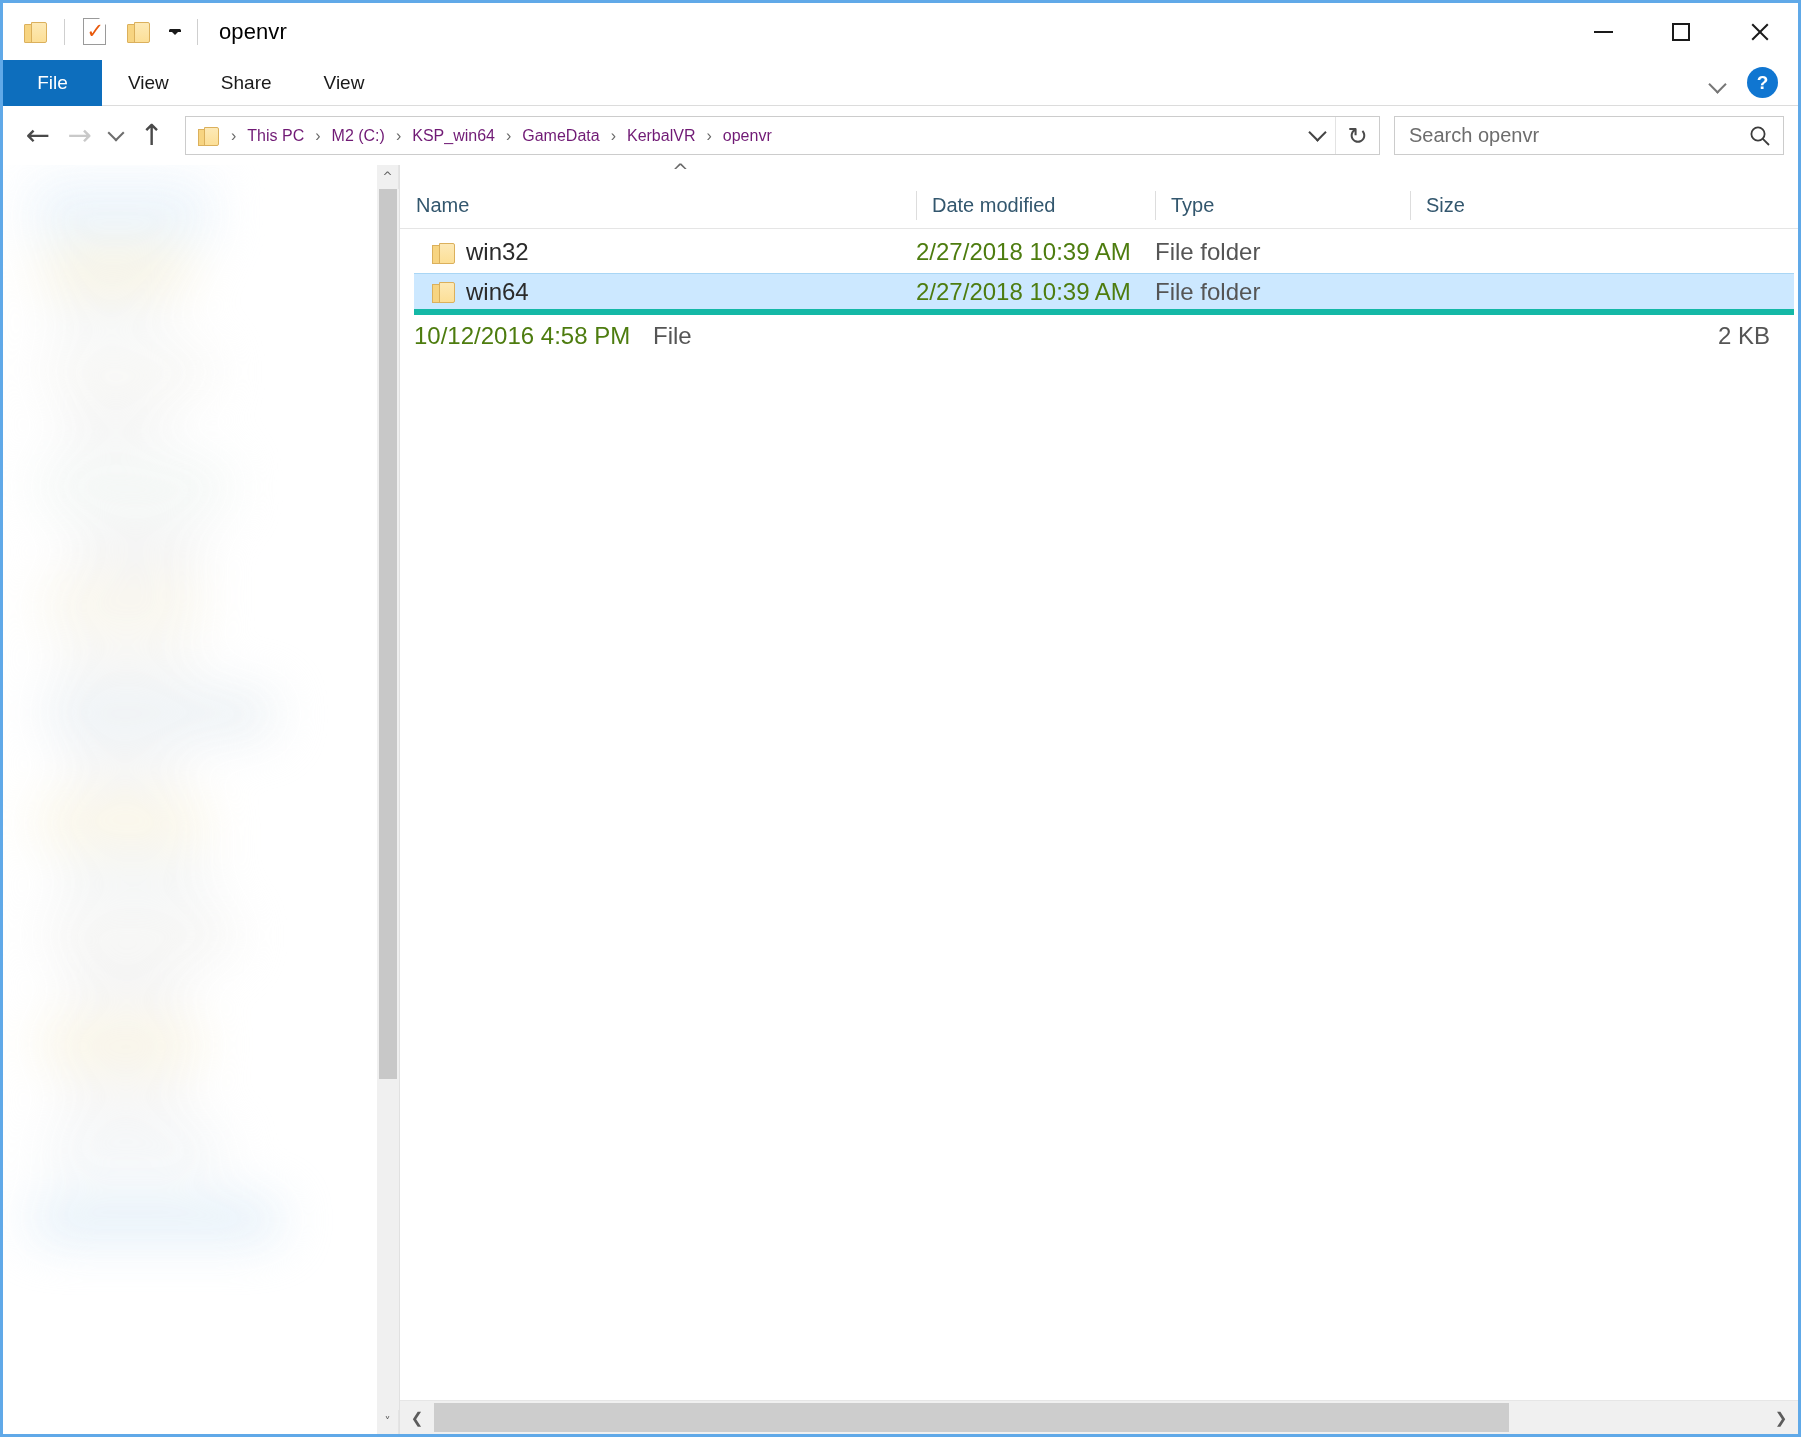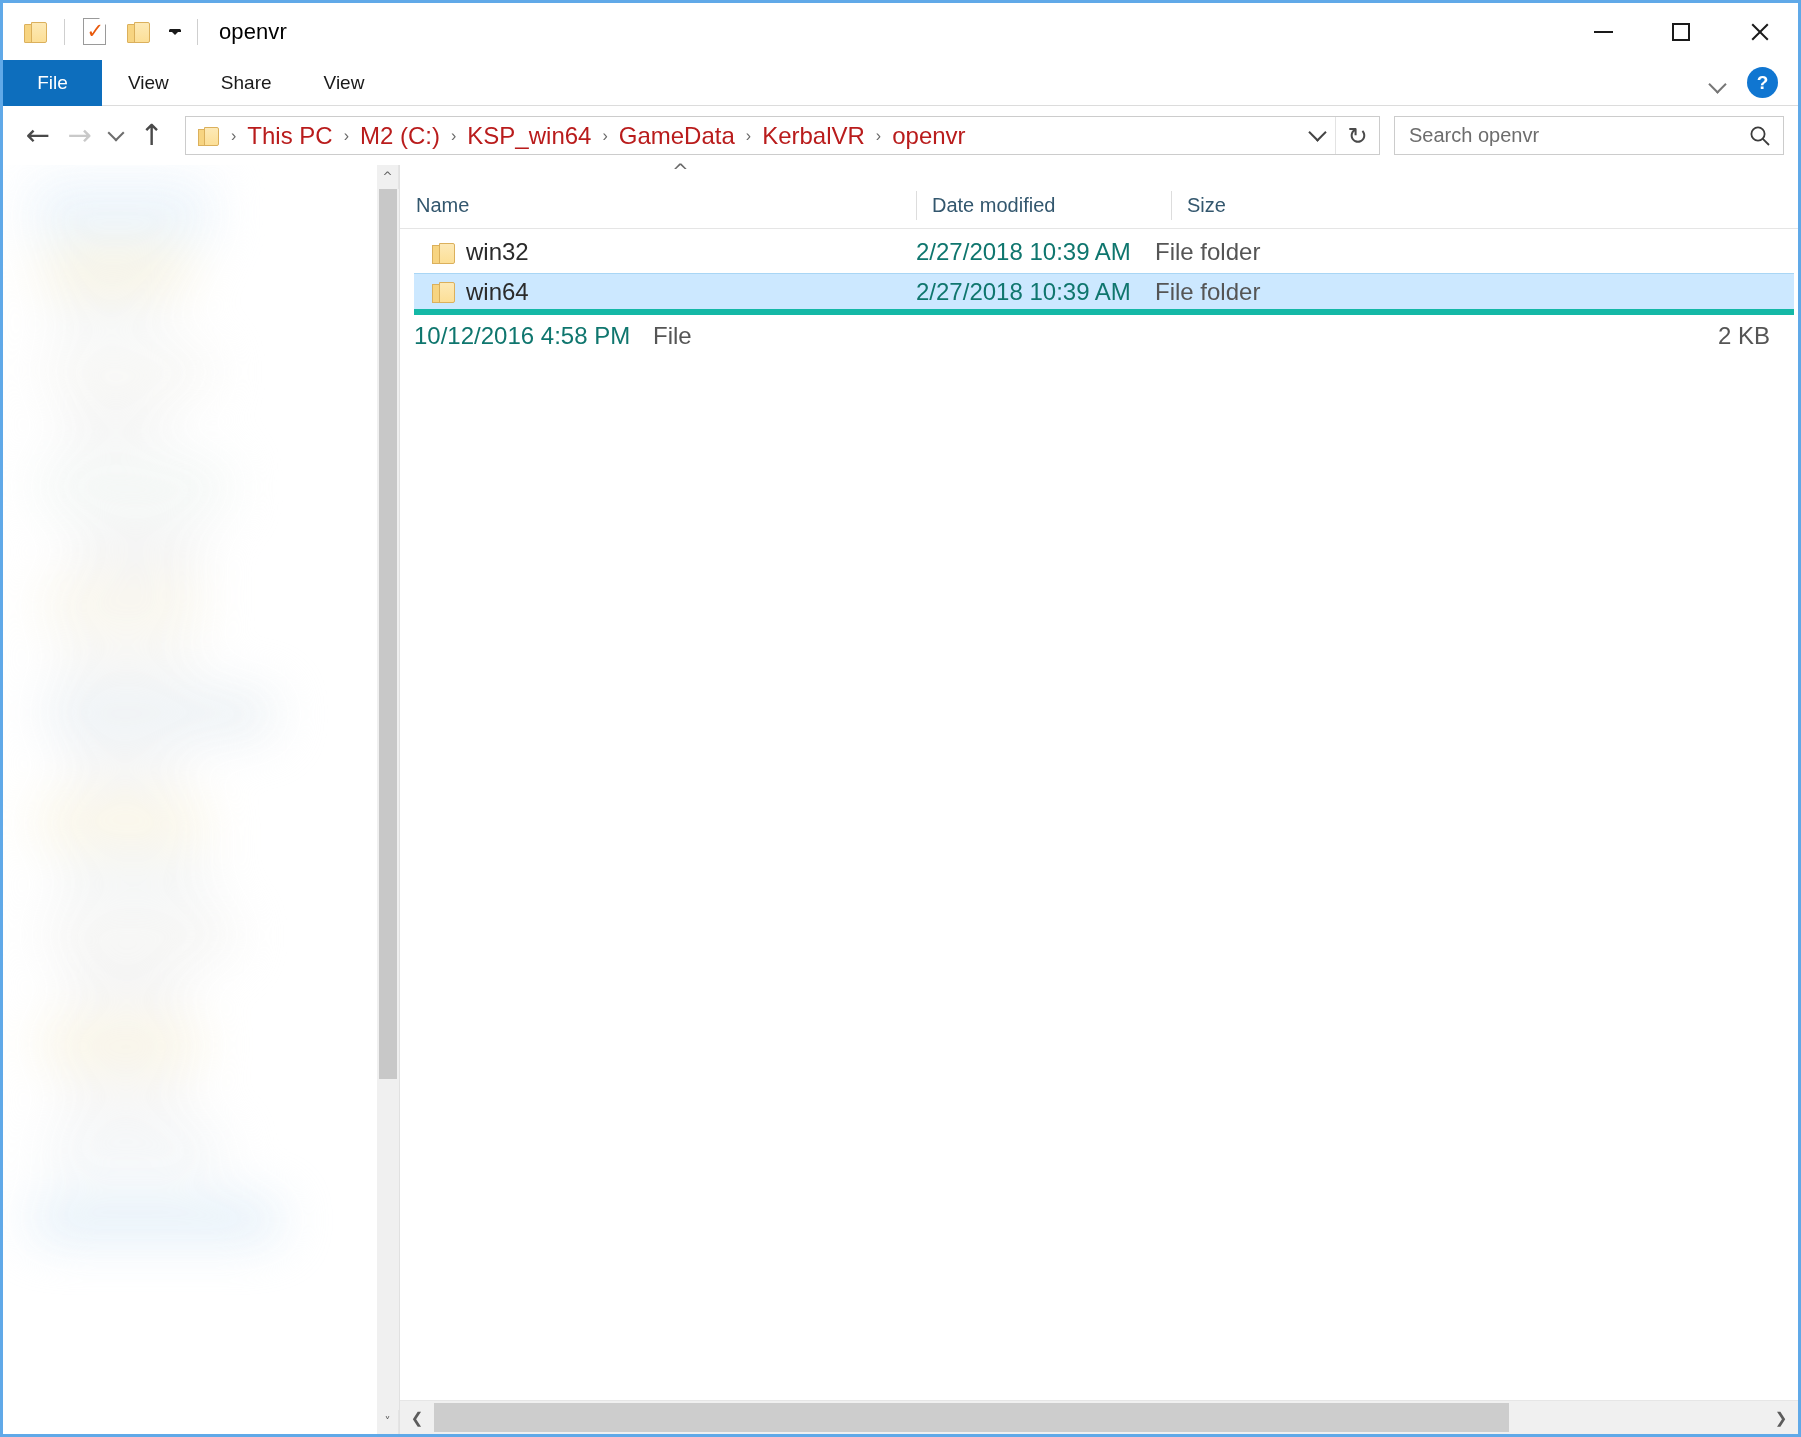--- a/index.html
+++ b/index.html
@@ -189,21 +189,21 @@
     width: 7px; height: 15px; background: #f7d481; border: 1px solid #dbb05c;
   }
   .crumb-folder::after {
     content: ""; position: absolute; left: 6px; top: 0;
     width: 13px; height: 17px;
     background: linear-gradient(180deg,#fde9b6,#fcdf97); border: 1px solid #dbb05c;
     border-radius: 0 2px 2px 0;
   }
   .crumbs { display: flex; align-items: center; overflow: hidden; flex: 1; min-width: 0; }
   .crumb {
-    font-size: 24px; color: #b91c1c; padding: 3px 6px; white-space: nowrap;
+    font-size: 16px; color: #701a75; padding: 3px 6px; white-space: nowrap;
   }
   .crumb-sep {
     color: #6a6a6a; font-size: 16px; padding: 0 5px; user-select: none;
   }
   .crumb-drop {
     width: 36px; height: 37px; display: flex; align-items: center; justify-content: center;
     flex: 0 0 auto;
   }
   .crumb-drop::before {
     content: ""; width: 11px; height: 11px;
@@ -303,21 +303,21 @@
   }
   .row.selected {
     background: #cce8ff;
     border-top: 1px solid #a9d6f5;
     border-bottom: 6px solid #14b8a6;
   }
   .c-name {
     width: 502px; flex: 0 0 502px; display: flex; align-items: center; gap: 12px;
     padding-left: 18px;
   }
-  .c-date { width: 239px; flex: 0 0 239px; color: #0f766e; }
+  .c-date { width: 239px; flex: 0 0 239px; color: #4d7c0f; }
   .c-type { width: 239px; flex: 0 0 239px; color: #555555; }
   .c-size { flex: 1; color: #555555; text-align: right; padding-right: 24px; }
 
   .ico-folder {
     width: 22px; height: 19px; position: relative; flex: 0 0 22px;
   }
   .ico-folder::before {
     content: ""; position: absolute; left: 0; top: 2px;
     width: 8px; height: 17px; background: #f7d481; border: 1px solid #dbb05c;
   }
@@ -535,20 +535,21 @@
       </div>
       <div class="ns-arrow">˅</div>
     </div>
 
     <div class="filepane">
       <div class="sortmark"></div>
 
       <div class="headers">
         <div class="hcell h-name">Name</div>
         <div class="hcell h-date">Date modified</div>
+        <div class="hcell h-type">Type</div>
         <div class="hcell h-size">Size</div>
       </div>
 
       <div class="rows">
 
         <div class="row">
           <div class="c-name">
             <span class="ico-folder"></span>
             <span>win32</span>
           </div>

